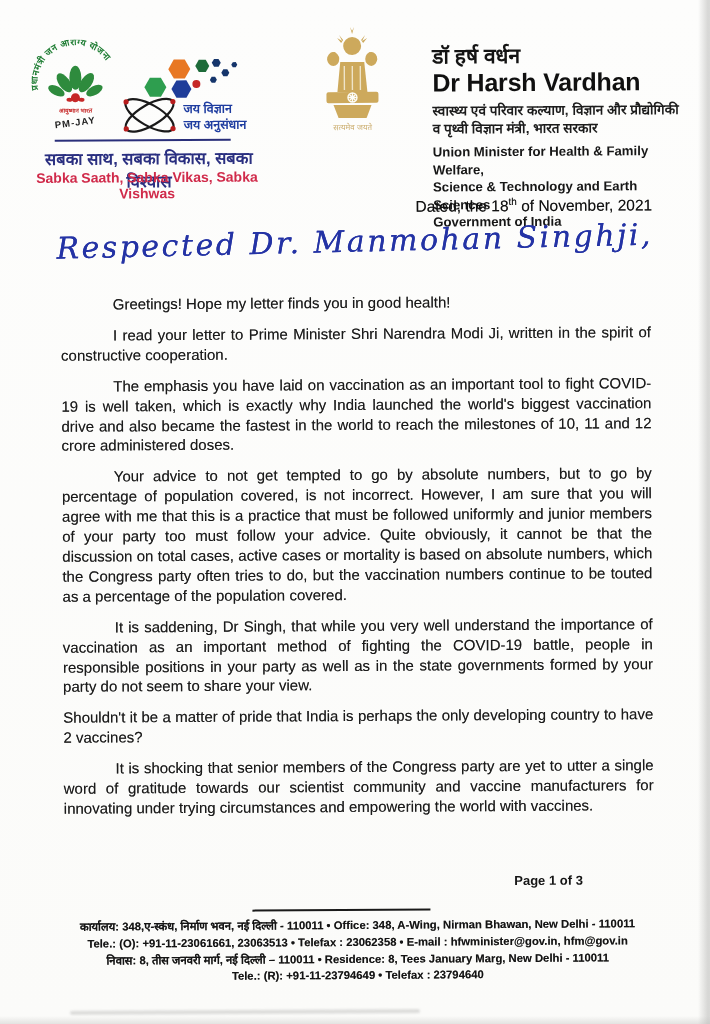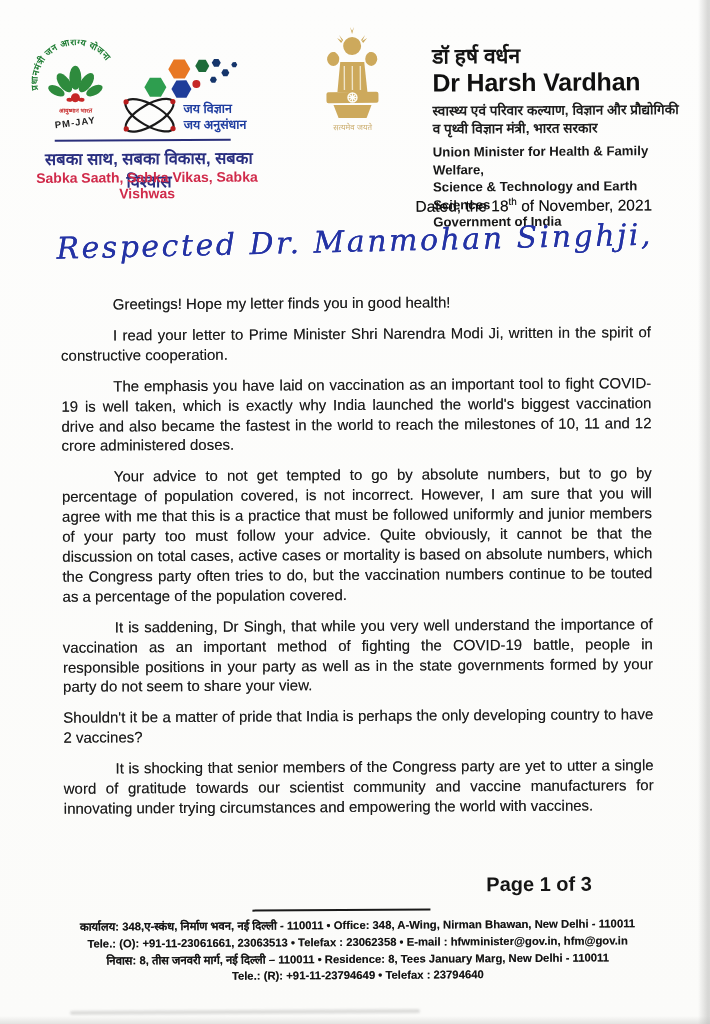--- a/index.html
+++ b/index.html
@@ -45,21 +45,21 @@
   .salutation { position: absolute; left: 58px; top: 224px; width: 560px;
     font-family: "DejaVu Serif", serif; font-style: italic;
     font-size: 30px; letter-spacing: 2.5px; color: #2433a5;
     transform: rotate(-1deg); text-shadow: 0 0 .4px #2433a5; white-space: nowrap; }
 
   .body-text { position: absolute; left: 62px; top: 293px; width: 590px; }
   .para { font-size: 15px; line-height: 19.9px; text-align: justify; margin-bottom: 11px;
     color: #1b1b1b; text-shadow: 0 0 .3px rgba(0,0,0,.55); }
   .para.indent { text-indent: 52px; }
 
-  .page-indicator { position: absolute; left: 484px; top: 874px; font-size: 20px; font-weight: 600; color: #151515; }
+  .page-indicator { position: absolute; left: 512px; top: 874px; font-size: 13px; font-weight: 600; color: #151515; }
 
   .footer-rule { position: absolute; left: 250px; top: 909px; width: 178px; height: 2px; background: #1a1a1a; }
   .footer { position: absolute; left: 33px; top: 917px; width: 644px; text-align: center;
     font-size: 11.3px; font-weight: 700; color: #141414; line-height: 16.8px;
     text-shadow: 0 0 .3px rgba(0,0,0,.5); }
 </style>
 </head>
 <body>
 
 <div class="page">

